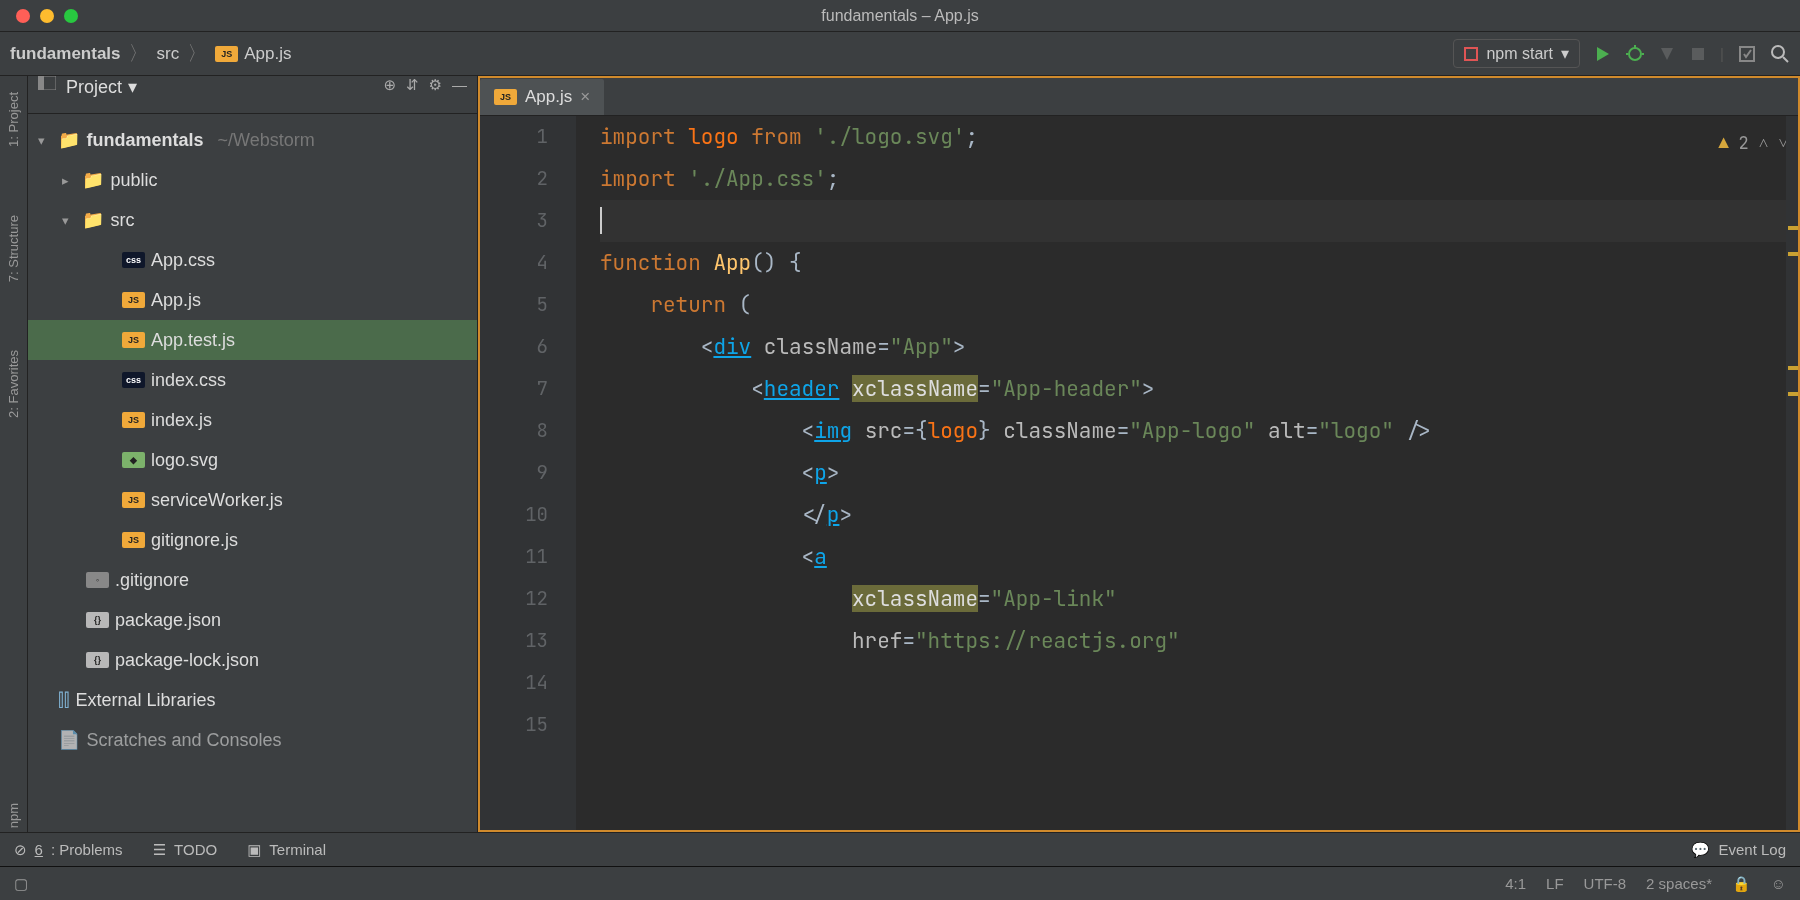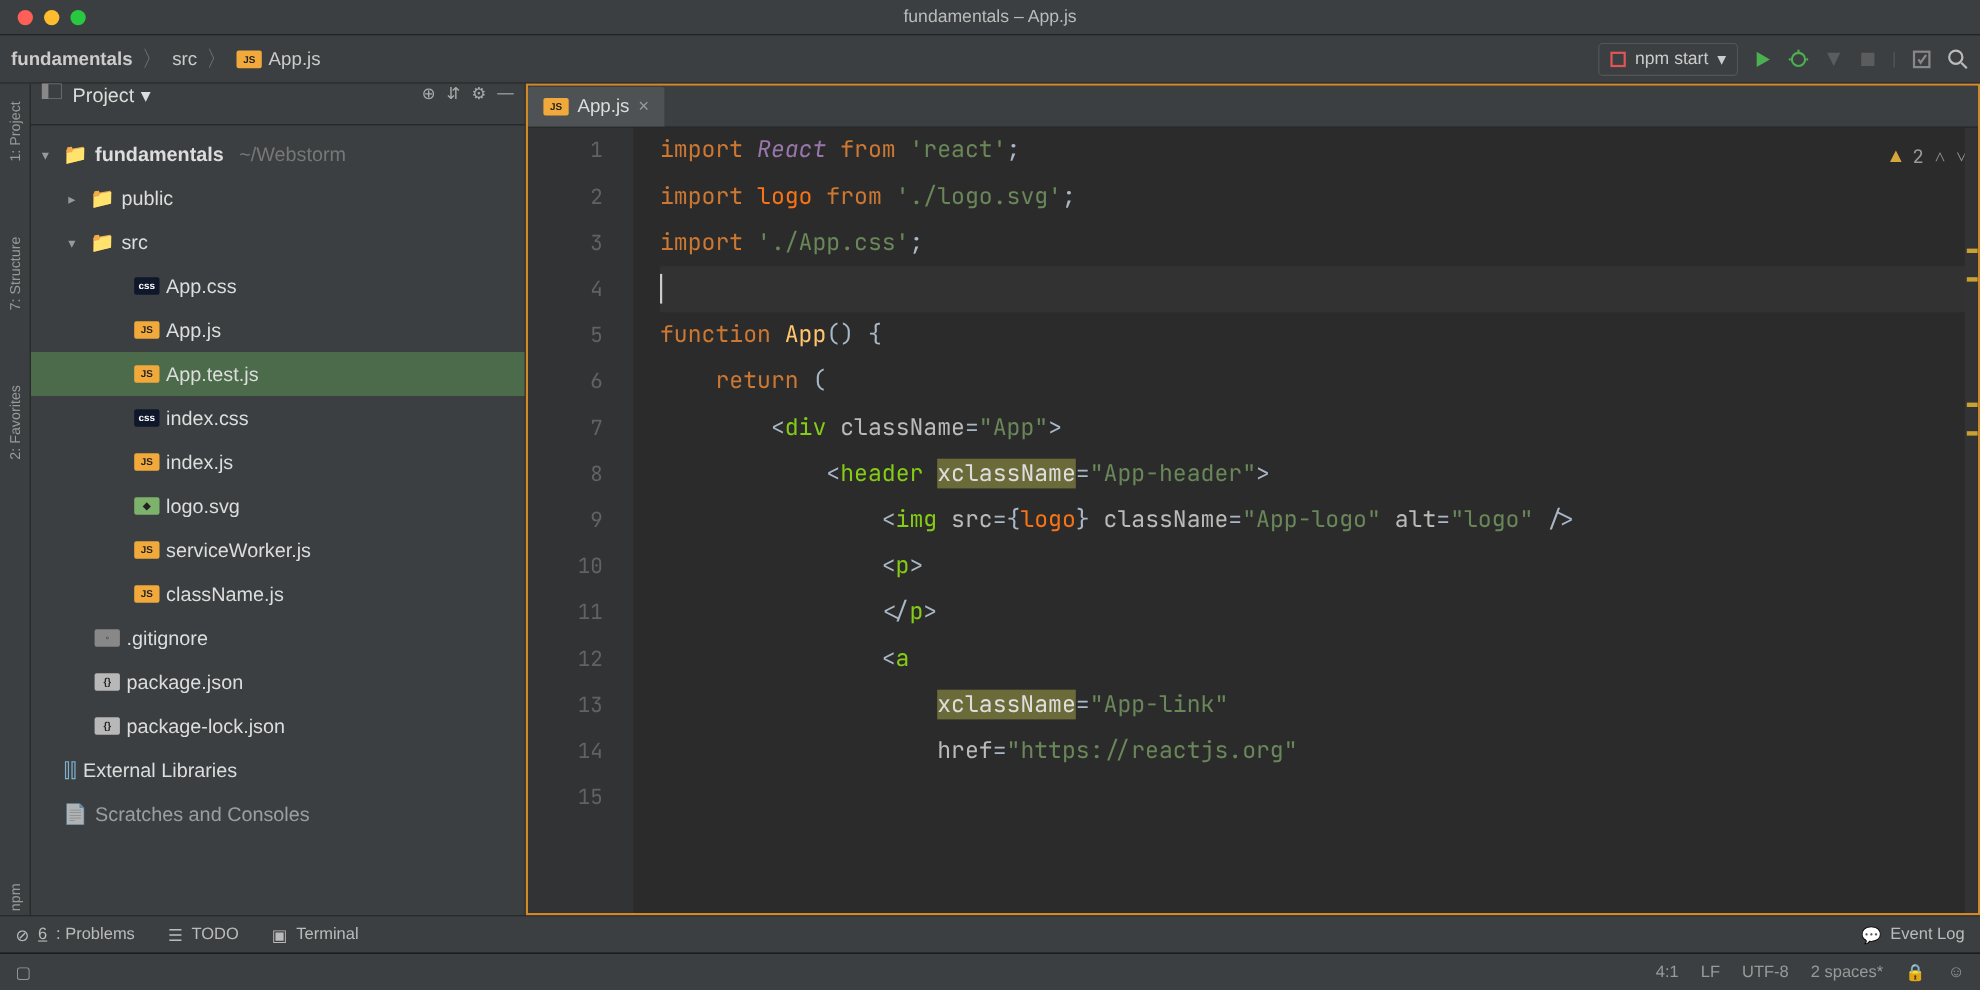--- a/index.html
+++ b/index.html
@@ -36,21 +36,21 @@
 .tabbar { height:38px; background:#3c3f41; display:flex; align-items:flex-end; border-bottom:1px solid #222;}
 .tab { display:flex; align-items:center; gap:8px; padding:8px 14px; background:#4e5254; color:#ddd; font-size:17px; border-top-left-radius:2px; border-top-right-radius:2px;}
 .tab .close{color:#999;}
 .code { flex:1; background:#2b2b2b; font-family:"JetBrains Mono","Menlo","Consolas",monospace; font-size:21px; line-height:42px; overflow:hidden; position:relative;}
 .gutters { position:absolute; left:0; top:0; bottom:0; width:96px; background:#313335; color:#606366; padding-top:0;}
 .lnum { height:42px; text-align:right; padding-right:28px; font-size:19px;}
 .codetext { margin-left:120px; padding-top:0;}
 .codeline { height:42px; white-space:pre; }
 .codeline .cursor { border-left:2px solid #ccc; padding-left:2px;}
 .codeline.hl { background:#323232;}
-.kw{color:#cc7832;} .str{color:#6a8759;} .id{color:#ffc66d;} .txt{color:#a9b7c6;} .tag{color:#84cc16;} .attr{color:#bababa;} .typo{background:#6b6b3a;color:#ddd;} .em{color:#9876aa;font-style:italic;} .white{color:#f97316;}
+.kw{color:#cc7832;} .str{color:#6a8759;} .id{color:#ffc66d;} .txt{color:#a9b7c6;} .tag{color:#0ea5e9;text-decoration:underline;} .attr{color:#bababa;} .typo{background:#6b6b3a;color:#ddd;} .em{color:#9876aa;font-style:italic;} .white{color:#f97316;}
 .insp { position:absolute; top:6px; right:10px; display:flex; align-items:center; gap:10px; color:#999; font-size:17px;}
 .insp .warn{color:#d6a73c;}
 .scrollstrip{position:absolute;right:0;top:0;bottom:0;width:12px;background:#313335;}
 .scrollstrip .m{position:absolute;right:0;width:10px;height:4px;background:#c9a132;}
 .bottombar { height:34px; background:#3c3f41; border-top:1px solid #222; display:flex; align-items:center; padding:0 14px; gap:30px; color:#bbb;}
 .bottombar .itm{display:flex;align-items:center;gap:8px;cursor:pointer;}
 .bottombar .spacer{flex:1;}
 .status { height:34px; background:#3c3f41; border-top:1px solid #111; display:flex; align-items:center; padding:0 14px; gap:20px; color:#999; font-size:15px;}
 .status .spacer{flex:1;}
 .ficon{width:23px;height:16px;font-size:9px;font-weight:bold;display:inline-flex;align-items:center;justify-content:center;border-radius:2px;color:#222;}
@@ -197,21 +197,21 @@
       <div class="row ind3">
           <span class="ficon svg">◆</span>
           <span class="name">logo.svg</span>
         </div>
       <div class="row ind3">
           <span class="ficon js">JS</span>
           <span class="name">serviceWorker.js</span>
         </div>
       <div class="row ind3">
           <span class="ficon js">JS</span>
-          <span class="name">className.js</span>
+          <span class="name">gitignore.js</span>
         </div>
       <div class="row ind2">
           <span class="ficon txt">◦</span>
           <span class="name">.gitignore</span>
         </div>
       <div class="row ind2">
           <span class="ficon json">{}</span>
           <span class="name">package.json</span>
         </div>
       <div class="row ind2">
@@ -257,21 +257,20 @@
           <div class="lnum">8</div>
           <div class="lnum">9</div>
           <div class="lnum">10</div>
           <div class="lnum">11</div>
           <div class="lnum">12</div>
           <div class="lnum">13</div>
           <div class="lnum">14</div>
           <div class="lnum">15</div>
         </div>
       <div class="codetext" id="codetext">
-          <div class="codeline"><span class="kw">import </span><span class="em">React</span><span class="kw"> from </span><span class="str">'react'</span><span class="txt">;</span></div>
           <div class="codeline"><span class="kw">import </span><span class="white">logo</span><span class="kw"> from </span><span class="str">'./logo.svg'</span><span class="txt">;</span></div>
           <div class="codeline"><span class="kw">import </span><span class="str">'./App.css'</span><span class="txt">;</span></div>
           <div class="codeline hl"><span class="txt cursor"> </span></div>
           <div class="codeline"><span class="kw">function </span><span class="id">App</span><span class="txt">() {</span></div>
           <div class="codeline"><span class="txt">    </span><span class="kw">return</span><span class="txt"> (</span></div>
           <div class="codeline"><span class="txt">        &lt;</span><span class="tag">div</span><span class="txt"> </span><span class="attr">className</span><span class="txt">=</span><span class="str">"App"</span><span class="txt">&gt;</span></div>
           <div class="codeline"><span class="txt">            &lt;</span><span class="tag">header</span><span class="txt"> </span><span class="typo">xclassName</span><span class="txt">=</span><span class="str">"App-header"</span><span class="txt">&gt;</span></div>
           <div class="codeline"><span class="txt">                &lt;</span><span class="tag">img</span><span class="txt"> </span><span class="attr">src</span><span class="txt">={</span><span class="white">logo</span><span class="txt">} </span><span class="attr">className</span><span class="txt">=</span><span class="str">"App-logo"</span><span class="txt"> </span><span class="attr">alt</span><span class="txt">=</span><span class="str">"logo"</span><span class="txt"> /&gt;</span></div>
           <div class="codeline"><span class="txt">                &lt;</span><span class="tag">p</span><span class="txt">&gt;</span></div>
           <div class="codeline"><span class="txt">                &lt;/</span><span class="tag">p</span><span class="txt">&gt;</span></div>

